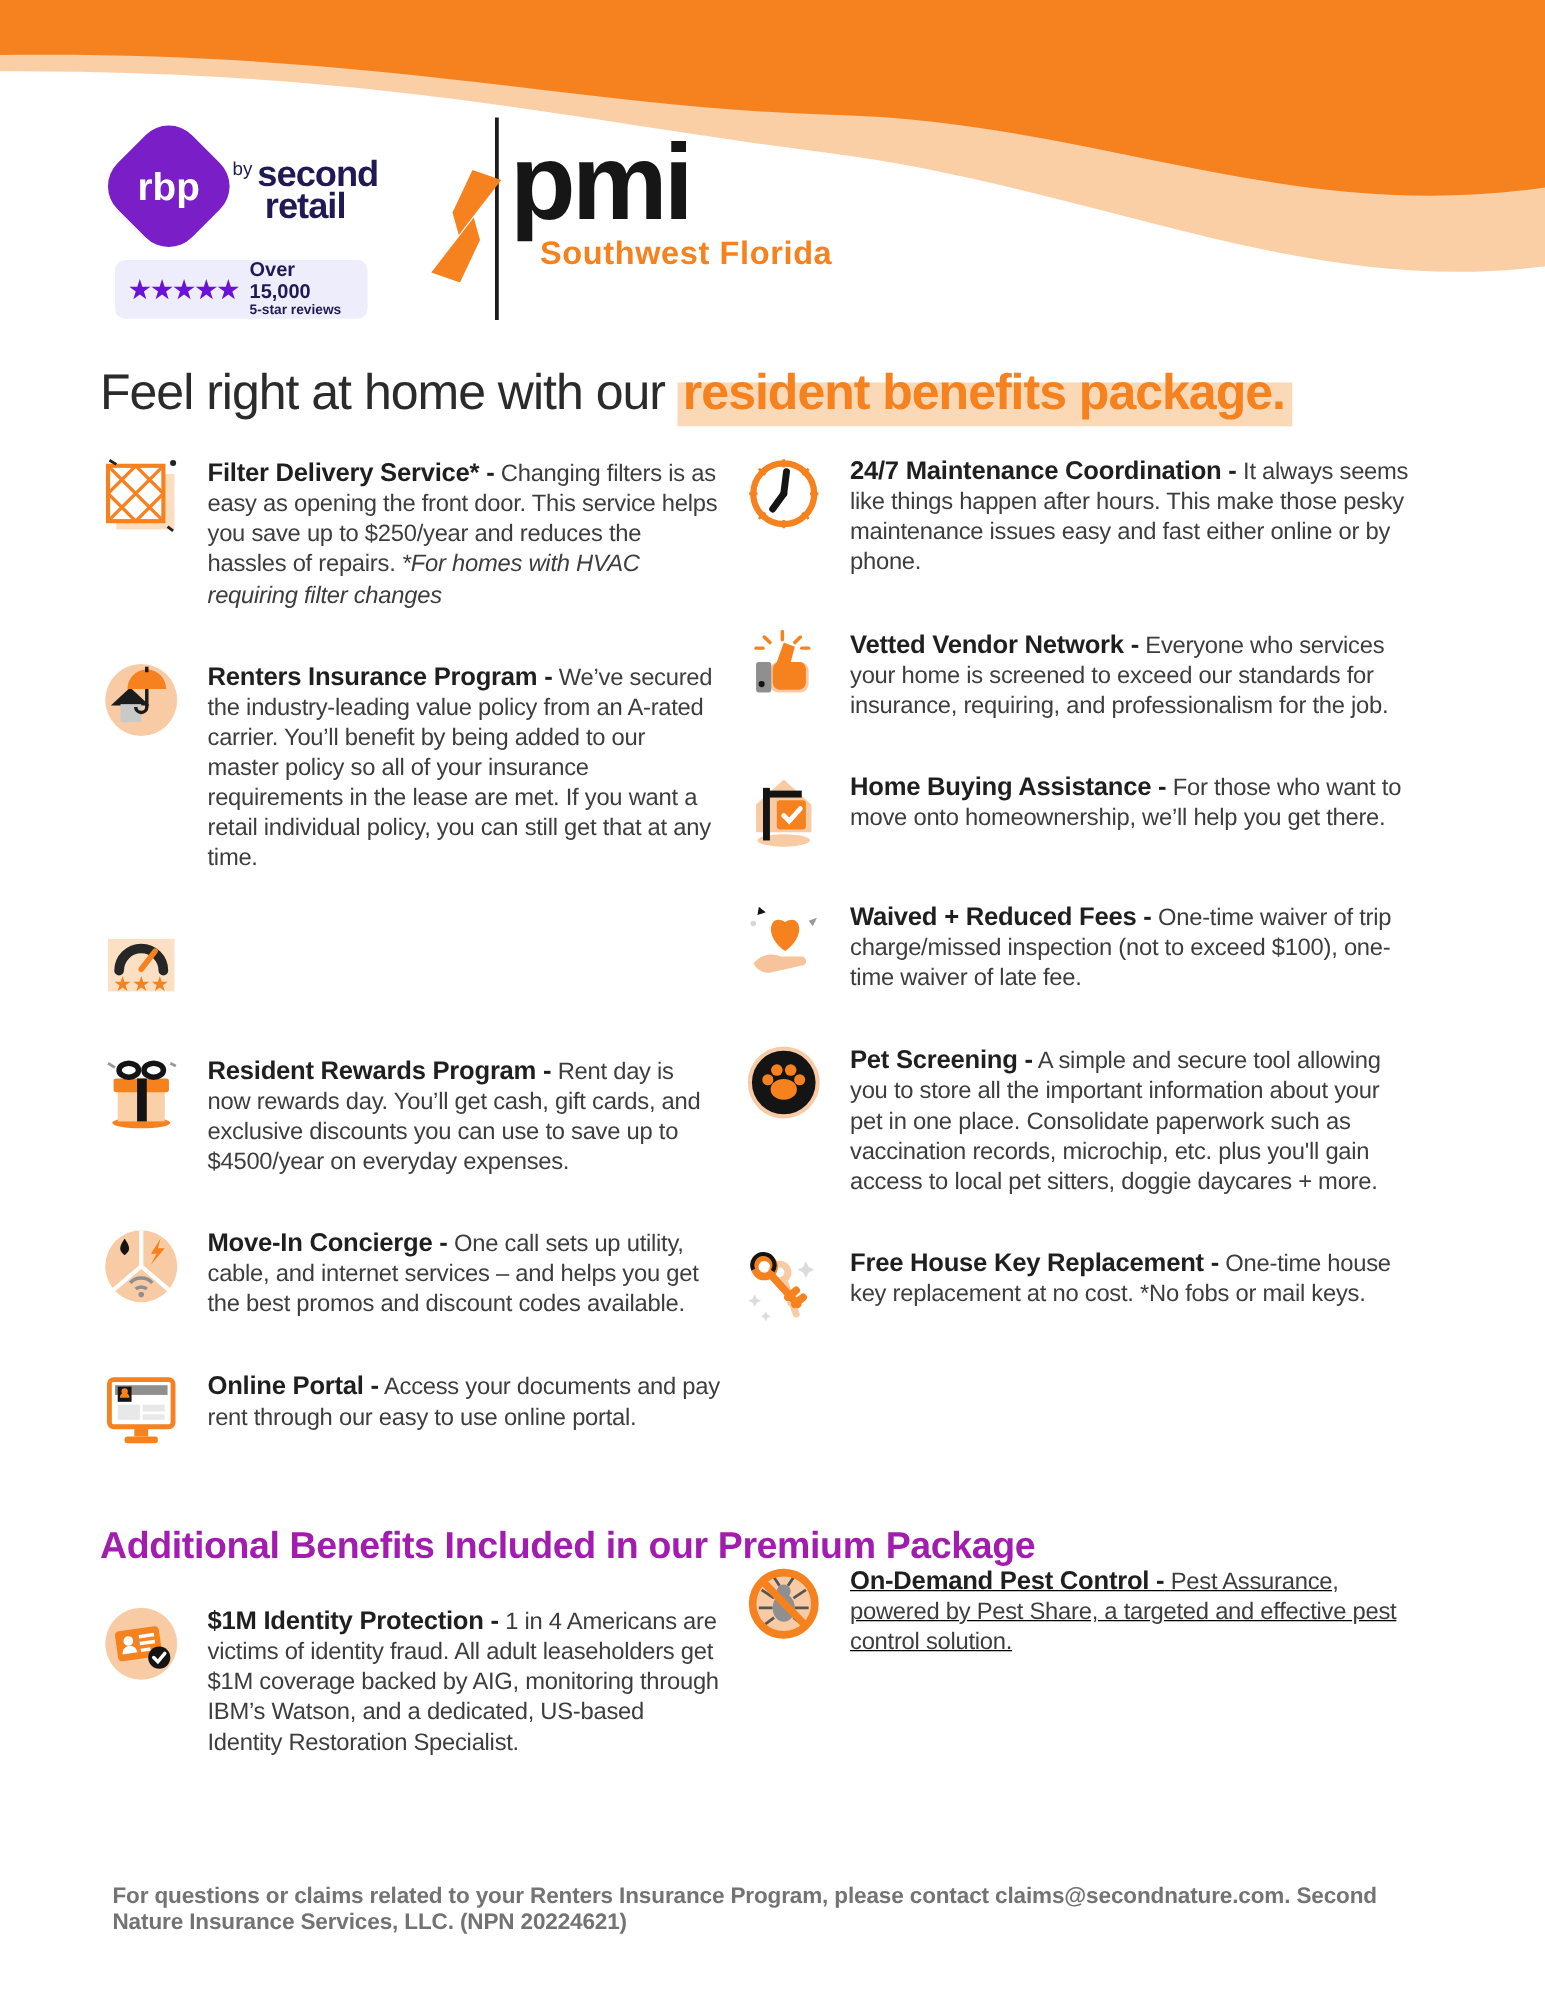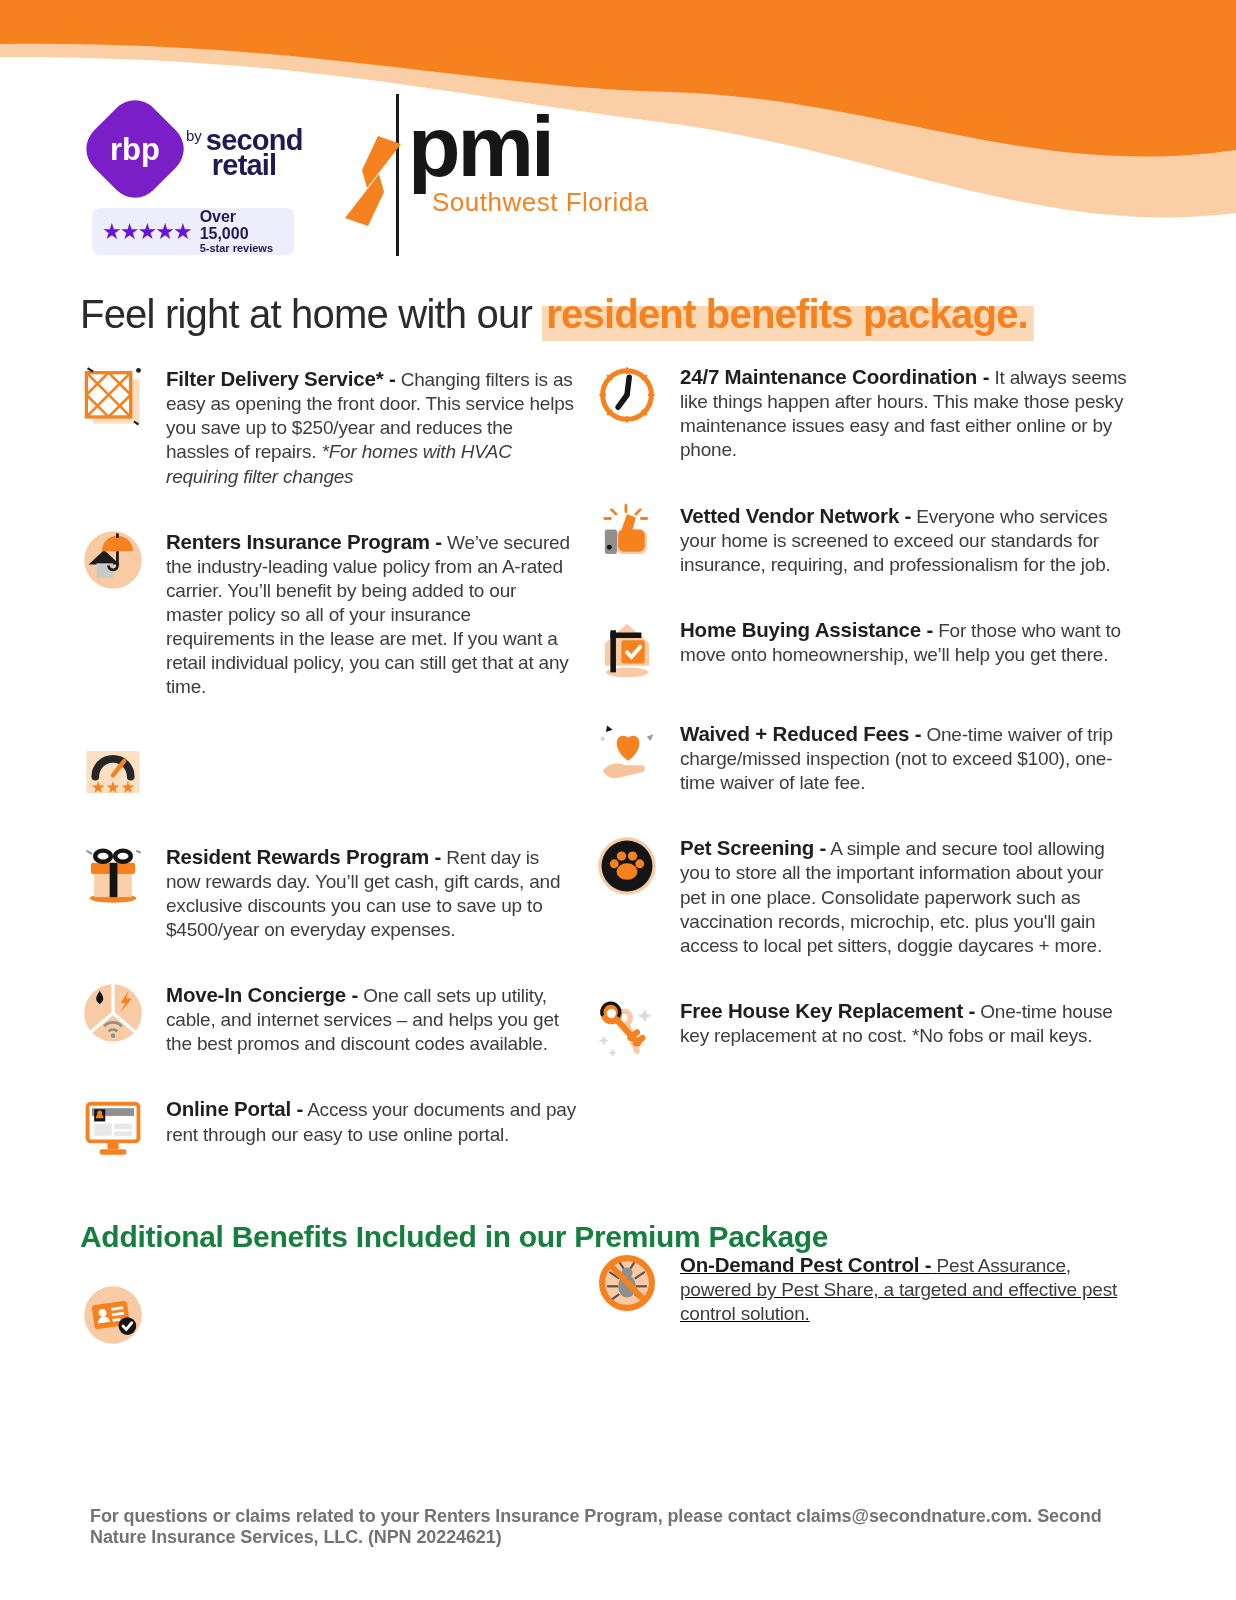--- a/index.html
+++ b/index.html
@@ -21,40 +21,40 @@
     background:#EEEDFB; border-radius:8px; display:flex; align-items:center; gap:9px; padding:0 10px; box-sizing:border-box;
   }
   .stars{color:#6B11D8; font-size:22px; letter-spacing:-2px; line-height:1;}
   .rev-text{color:#201A54; line-height:1.05;}
   .rev-title{font-size:16px; font-weight:700;}
   .rev-sub{font-size:11px; font-weight:600;}
   .v-divider{position:absolute; left:396px; top:94px; width:2.5px; height:162px; background:#1b1b1b;}
   .pmi-logo{position:absolute; left:344px; top:108px; display:flex; align-items:flex-start;}
   .pmi-mark{margin-top:28px;}
   .pmi-name{font-size:86px; font-weight:800; color:#161616; letter-spacing:-3px; line-height:0.9; margin-left:6px;}
-  .pmi-region{font-size:26px; color:#F5821F; letter-spacing:0.5px; margin:2px 0 0 30px; font-weight:400;}
+  .pmi-region{font-size:26px; color:#F5821F; letter-spacing:0.5px; margin:2px 0 0 30px; font-weight:700;}
   
   .headline{position:absolute; left:80px; top:292px; font-size:40px; letter-spacing:-0.8px; color:#2b2b2b; font-weight:500; white-space:nowrap;}
   .headline .hl{
     color:#F5821F; font-weight:800;
     background:linear-gradient(#FBD8B6,#FBD8B6) no-repeat bottom/100% 72%;
     padding:0 6px 5px 4px;
   }
   
   .col{position:absolute;}
   .col-left{left:82px; top:366px; width:494px;}
   .col-right{left:596px; top:364px; width:534px;}
   .item{display:flex; gap:22px; margin-bottom:40px;}
   .icon{flex:0 0 62px; width:62px; height:64px;}
   .icon svg{width:62px; height:62px; display:block;}
   .itext{margin:0; font-size:19px; line-height:1.27; color:#3d3d3d; letter-spacing:-0.2px;}
   .itext b{font-size:20.5px; color:#1f1f1f; font-weight:700;}
   .itext i{font-style:italic; color:#3d3d3d;}
   
-  .premium-heading{position:absolute; left:80px; top:1220px; font-size:30px; font-weight:600; color:#15803d; letter-spacing:-0.3px;}
+  .premium-heading{position:absolute; left:80px; top:1220px; font-size:30px; font-weight:600; color:#a21caf; letter-spacing:-0.3px;}
   .col-left2{left:82px; top:1284px; width:494px;}
   .col-right2{left:596px; top:1252px; width:534px;text-decoration:underline;}
   
   .footer{position:absolute; left:90px; top:1506px; width:1060px; font-size:18px; font-weight:600; color:#737373; letter-spacing:-0.1px;}
 </style>
 </head>
 <body>
 
 <div class="page">
 
@@ -348,20 +348,24 @@
             <g stroke="#ffffff" stroke-width="2.5">
               <line x1="27" y1="23" x2="38" y2="23"></line>
                 <line x1="27" y1="28" x2="38" y2="28"></line>
                 <line x1="27" y1="33" x2="34" y2="33"></line>
             </g>
           </g>
           <circle cx="41" cy="38" r="8" fill="#141414"></circle>
           <path d="M37,38 l3,3 5,-6" stroke="#ffffff" stroke-width="2.5" fill="none" stroke-linecap="round"></path>
         </svg>
       </div>
+      <p class="itext">
+        <b>$1M Identity Protection -</b>
+        <span>1 in 4 Americans are victims of identity fraud. All adult leaseholders get $1M coverage backed by AIG, monitoring through IBM’s Watson, and a dedicated, US-based Identity Restoration Specialist.</span>
+      </p>
     </div>
   </div>
 
   <div class="col col-right2">
     <div class="item">
       <div class="icon">
         <svg viewBox="0 0 56 56">
           <circle cx="28" cy="28" r="23" fill="#F8CBA6"></circle>
           <g stroke="#555555" stroke-width="2">
             <line x1="21" y1="24" x2="12" y2="18"></line>

